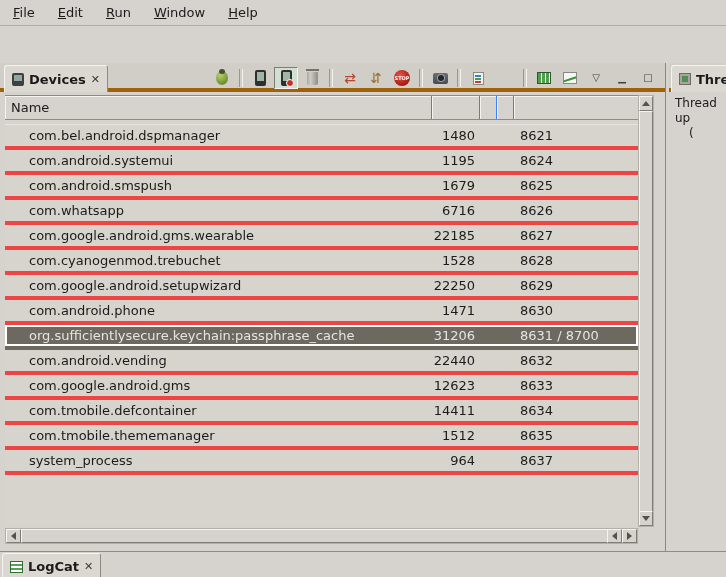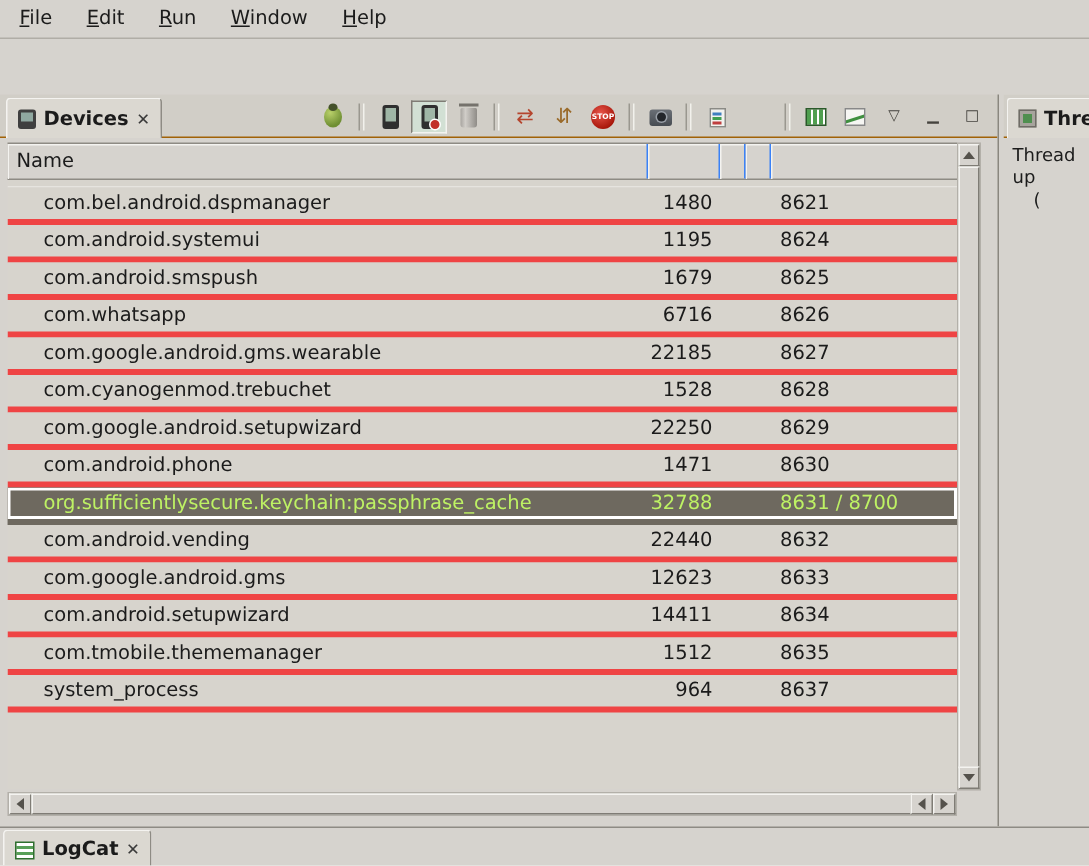--- a/index.html
+++ b/index.html
@@ -10,21 +10,21 @@
   .menubar{position:absolute;left:0;top:0;width:100%;height:26px;display:flex;align-items:center;
            padding-left:4px;box-sizing:border-box;border-bottom:1px solid #b0ada6;}
   .menu-item{padding:3px 9px;margin-right:5px;cursor:default;}
   .menu-item .mn{text-decoration:underline;}
 
   
   .devices-panel{position:absolute;left:0;top:63px;width:665px;height:488px;}
   .sash{position:absolute;left:665px;top:63px;width:3px;height:488px;background:#d6d3ce;border-left:1px solid #8a877f;}
   .threads-panel{position:absolute;left:669px;top:63px;width:57px;height:488px;overflow:hidden;}
 
-  .tabbar{position:absolute;left:0;top:0;width:100%;height:29px;background:#d1cec7;border-bottom:1px solid #a16207;box-sizing:border-box;}
+  .tabbar{position:absolute;left:0;top:0;width:100%;height:29px;background:#d1cec7;border-bottom:4px solid #a16207;box-sizing:border-box;}
   .tab{position:absolute;top:2px;height:27px;background:#dbd8d1;border:1px solid #8e8b84;border-bottom:none;
        border-top-color:#f4f3f0;border-left-color:#f4f3f0;border-radius:3px 3px 0 0;
        display:flex;align-items:center;gap:5px;padding:0 7px;font-weight:bold;box-sizing:border-box;white-space:nowrap;overflow:hidden;}
   .close-x{font-size:11px;font-weight:bold;color:#3a3a3a;}
 
   .devices-tab-icon{width:12px;height:13px;background:#3f3f3f;border-radius:2px;position:relative;flex:0 0 auto;}
   .devices-tab-icon::after{content:"";position:absolute;left:2px;top:2px;width:8px;height:6px;background:#8fa8a0;}
   .threads-icon{width:12px;height:12px;background:#a7a49d;border:1px solid #6f6c66;box-sizing:border-box;position:relative;flex:0 0 auto;}
   .threads-icon::after{content:"";position:absolute;left:2px;top:2px;width:6px;height:6px;background:#4f8f4f;}
   .logcat-icon{width:13px;height:12px;border:1px solid #2f6f2f;box-sizing:border-box;flex:0 0 auto;
@@ -69,21 +69,21 @@
          display:flex;align-items:center;padding-left:6px;}
   .h-name{width:427px;} .h-pid{width:48px;} .h-sp{width:17px;} .h-port{flex:1;border-right:none;}
 
   .table-body{position:absolute;left:5px;top:57px;width:633px;height:406px;background:#d7d4cd;overflow:hidden;}
   .partial-row{height:5px;background:#d7d4cd;border-bottom:1px solid #e6e4df;box-sizing:border-box;}
   .row{height:25px;box-sizing:border-box;display:flex;align-items:center;background:#d7d4cd;border-bottom:4px solid #ef4444;}
   .c-name{width:427px;padding-left:24px;box-sizing:border-box;white-space:nowrap;overflow:hidden;}
   .c-pid{width:48px;text-align:right;padding-right:5px;box-sizing:border-box;}
   .c-sp{width:17px;}
   .c-port{flex:1;padding-left:6px;box-sizing:border-box;white-space:nowrap;}
-  .row.selected{background:#6e695f;color:#bef264;box-shadow:inset 0 0 0 2px #fff;border-bottom-color:#6e695f;}
+  .row.selected{background:#6e695f;color:#e5e5e5;box-shadow:inset 0 0 0 2px #fff;border-bottom-color:#6e695f;}
 
   
   .vscroll{position:absolute;left:638px;top:32px;width:16px;height:432px;background:#cfccc5;border:1px solid #b3b0a9;box-sizing:border-box;}
   .hscroll{position:absolute;left:5px;top:465px;width:633px;height:16px;background:#cfccc5;border:1px solid #b3b0a9;box-sizing:border-box;}
   .sbtn{position:absolute;background:#d6d3ce;border:1px solid;border-color:#f4f3f0 #7f7c75 #7f7c75 #f4f3f0;
         display:flex;align-items:center;justify-content:center;box-sizing:border-box;}
   .vs-up{left:0;top:0;width:14px;height:15px;} .vs-down{left:0;bottom:0;width:14px;height:15px;}
   .vs-thumb{position:absolute;left:0;top:15px;width:14px;height:402px;background:#d6d3ce;border:1px solid;
             border-color:#f4f3f0 #7f7c75 #7f7c75 #f4f3f0;box-sizing:border-box;}
   .hs-left{left:0;top:0;width:15px;height:14px;} .hs-left2{right:15px;top:0;width:15px;height:14px;} .hs-right{right:0;top:0;width:15px;height:14px;}
@@ -243,41 +243,41 @@
   </div>
         <div class="row">
     <div class="c-name">com.android.phone</div>
     <div class="c-pid">1471</div>
     <div class="c-sp"></div>
     <div class="c-sp"></div>
     <div class="c-port">8630</div>
   </div>
         <div class="row selected">
     <div class="c-name">org.sufficientlysecure.keychain:passphrase_cache</div>
-    <div class="c-pid">32788</div>
+    <div class="c-pid">31206</div>
     <div class="c-sp"></div>
     <div class="c-sp"></div>
     <div class="c-port">8631 / 8700</div>
   </div>
         <div class="row">
     <div class="c-name">com.android.vending</div>
     <div class="c-pid">22440</div>
     <div class="c-sp"></div>
     <div class="c-sp"></div>
     <div class="c-port">8632</div>
   </div>
         <div class="row">
     <div class="c-name">com.google.android.gms</div>
     <div class="c-pid">12623</div>
     <div class="c-sp"></div>
     <div class="c-sp"></div>
     <div class="c-port">8633</div>
   </div>
         <div class="row">
-    <div class="c-name">com.android.setupwizard</div>
+    <div class="c-name">com.tmobile.defcontainer</div>
     <div class="c-pid">14411</div>
     <div class="c-sp"></div>
     <div class="c-sp"></div>
     <div class="c-port">8634</div>
   </div>
         <div class="row">
     <div class="c-name">com.tmobile.thememanager</div>
     <div class="c-pid">1512</div>
     <div class="c-sp"></div>
     <div class="c-sp"></div>

